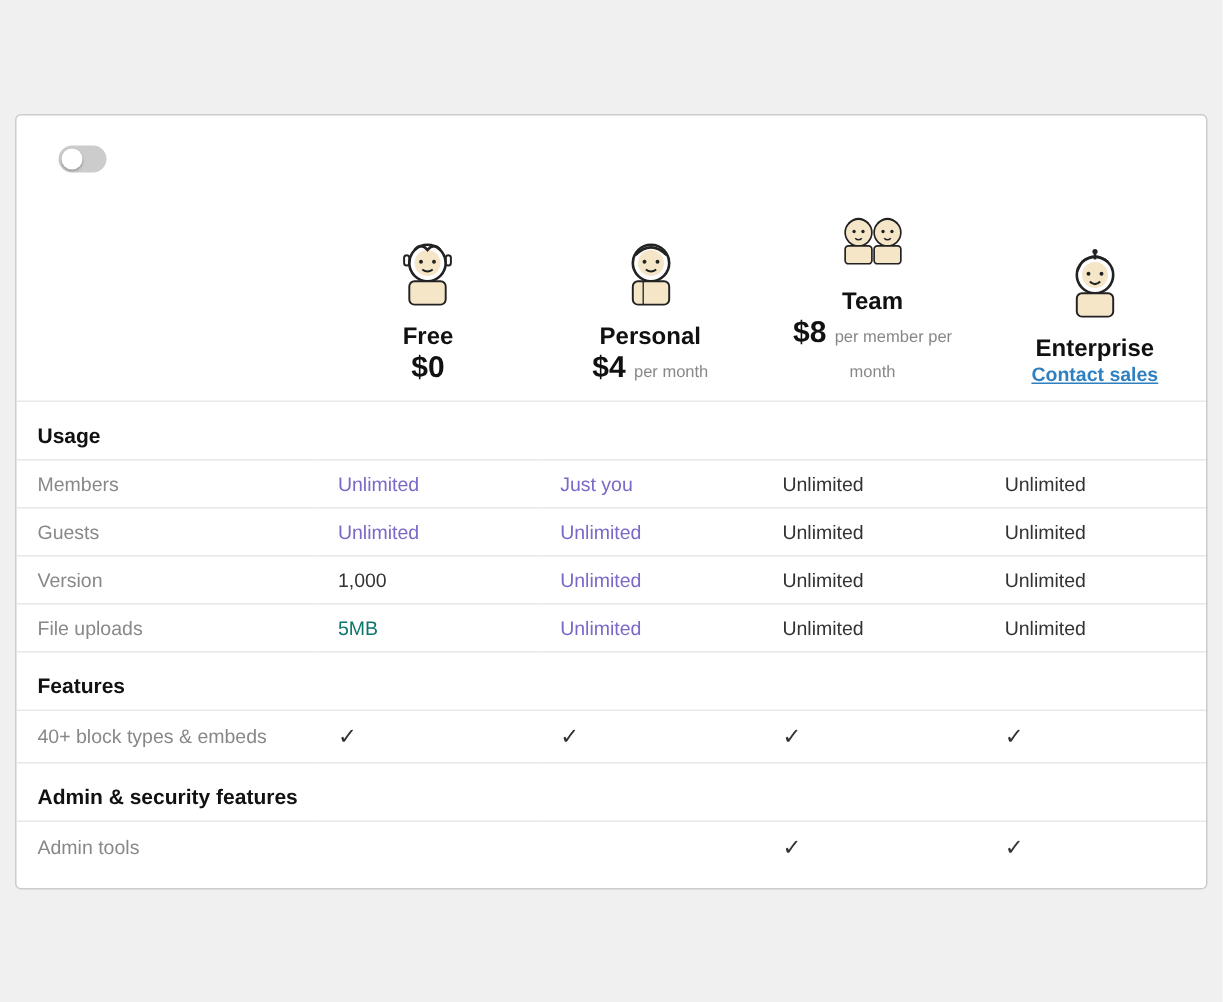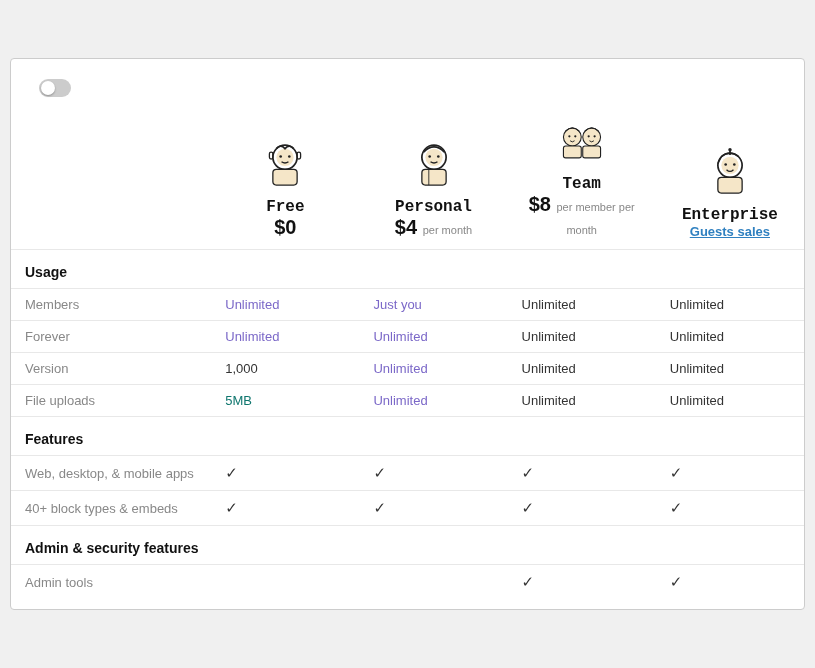--- a/index.html
+++ b/index.html
@@ -66,21 +66,20 @@
     .plan-header {
       text-align: center;
       vertical-align: bottom;
     }
     .plan-name {
       font-size: 16px;
       font-weight: 700;
       color: #111;
       display: block;
       text-align: center;
-      font-family: Liberation Mono, monospace;
     }
     .plan-price {
       font-size: 20px;
       font-weight: 700;
       color: #111;
       display: block;
       text-align: center;
     }
     .plan-price-sub {
       font-size: 11px;
@@ -190,38 +189,38 @@
       <path d="M20 10 Q30 2 40 10" fill="none" stroke="#222" stroke-width="2"></path>
       <line x1="20" y1="10" x2="16" y2="18" stroke="#222" stroke-width="1.5"></line>
       <circle cx="25" cy="19" r="1.5" fill="#222"></circle>
       <circle cx="35" cy="19" r="1.5" fill="#222"></circle>
       <path d="M26 25 Q30 29 34 25" fill="none" stroke="#222" stroke-width="1.5"></path>
       <rect x="16" y="34" width="28" height="18" rx="4" fill="#f5e6c8" stroke="#222" stroke-width="1.5"></rect>
       <line x1="30" y1="2" x2="30" y2="8" stroke="#222" stroke-width="2"></line>
       <circle cx="30" cy="2" r="2" fill="#222"></circle>
     </svg>
             <span class="plan-name">Enterprise</span>
-            <a class="plan-contact" href="#">Guests sales</a>
+            <a class="plan-contact" href="#">Contact sales</a>
           </th>
         </tr>
     </thead>
     <tbody id="table-body">
 
     <tr class="section-header">
           <td colspan="5">Usage</td>
         </tr>
         <tr>
           <td class="feature-label col-feature">Members</td>
           <td class="col-plan" style="color: rgb(123, 104, 200);">Unlimited</td>
           <td class="col-plan" style="color: rgb(123, 104, 200);">Just you</td>
           <td class="col-plan" style="color: rgb(51, 51, 51);">Unlimited</td>
           <td class="col-plan" style="color: rgb(51, 51, 51);">Unlimited</td>
         </tr>
         <tr>
-          <td class="feature-label col-feature">Forever</td>
+          <td class="feature-label col-feature">Guests</td>
           <td class="col-plan" style="color: rgb(123, 104, 200);">Unlimited</td>
           <td class="col-plan" style="color: rgb(123, 104, 200);">Unlimited</td>
           <td class="col-plan" style="color: rgb(51, 51, 51);">Unlimited</td>
           <td class="col-plan" style="color: rgb(51, 51, 51);">Unlimited</td>
         </tr>
         <tr>
           <td class="feature-label col-feature">Version</td>
           <td class="col-plan" style="color: rgb(51, 51, 51);">1,000</td>
           <td class="col-plan" style="color: rgb(123, 104, 200);">Unlimited</td>
           <td class="col-plan" style="color: rgb(51, 51, 51);">Unlimited</td>
@@ -229,27 +228,20 @@
         </tr>
         <tr>
           <td class="feature-label col-feature">File uploads</td>
           <td class="col-plan" style="color: #0f766e;">5MB</td>
           <td class="col-plan" style="color: rgb(123, 104, 200);">Unlimited</td>
           <td class="col-plan" style="color: rgb(51, 51, 51);">Unlimited</td>
           <td class="col-plan" style="color: rgb(51, 51, 51);">Unlimited</td>
         </tr>
         <tr class="section-header">
           <td colspan="5">Features</td>
-        </tr>
-        <tr>
-          <td class="feature-label col-feature">Web, desktop, &amp; mobile apps</td>
-          <td class="col-plan" style="color: rgb(51, 51, 51); font-size: 15px;">✓</td>
-          <td class="col-plan" style="color: rgb(51, 51, 51); font-size: 15px;">✓</td>
-          <td class="col-plan" style="color: rgb(51, 51, 51); font-size: 15px;">✓</td>
-          <td class="col-plan" style="color: rgb(51, 51, 51); font-size: 15px;">✓</td>
         </tr>
         <tr>
           <td class="feature-label col-feature">40+ block types &amp; embeds</td>
           <td class="col-plan" style="color: rgb(51, 51, 51); font-size: 15px;">✓</td>
           <td class="col-plan" style="color: rgb(51, 51, 51); font-size: 15px;">✓</td>
           <td class="col-plan" style="color: rgb(51, 51, 51); font-size: 15px;">✓</td>
           <td class="col-plan" style="color: rgb(51, 51, 51); font-size: 15px;">✓</td>
         </tr>
         <tr class="section-header">
           <td colspan="5">Admin &amp; security features</td>

